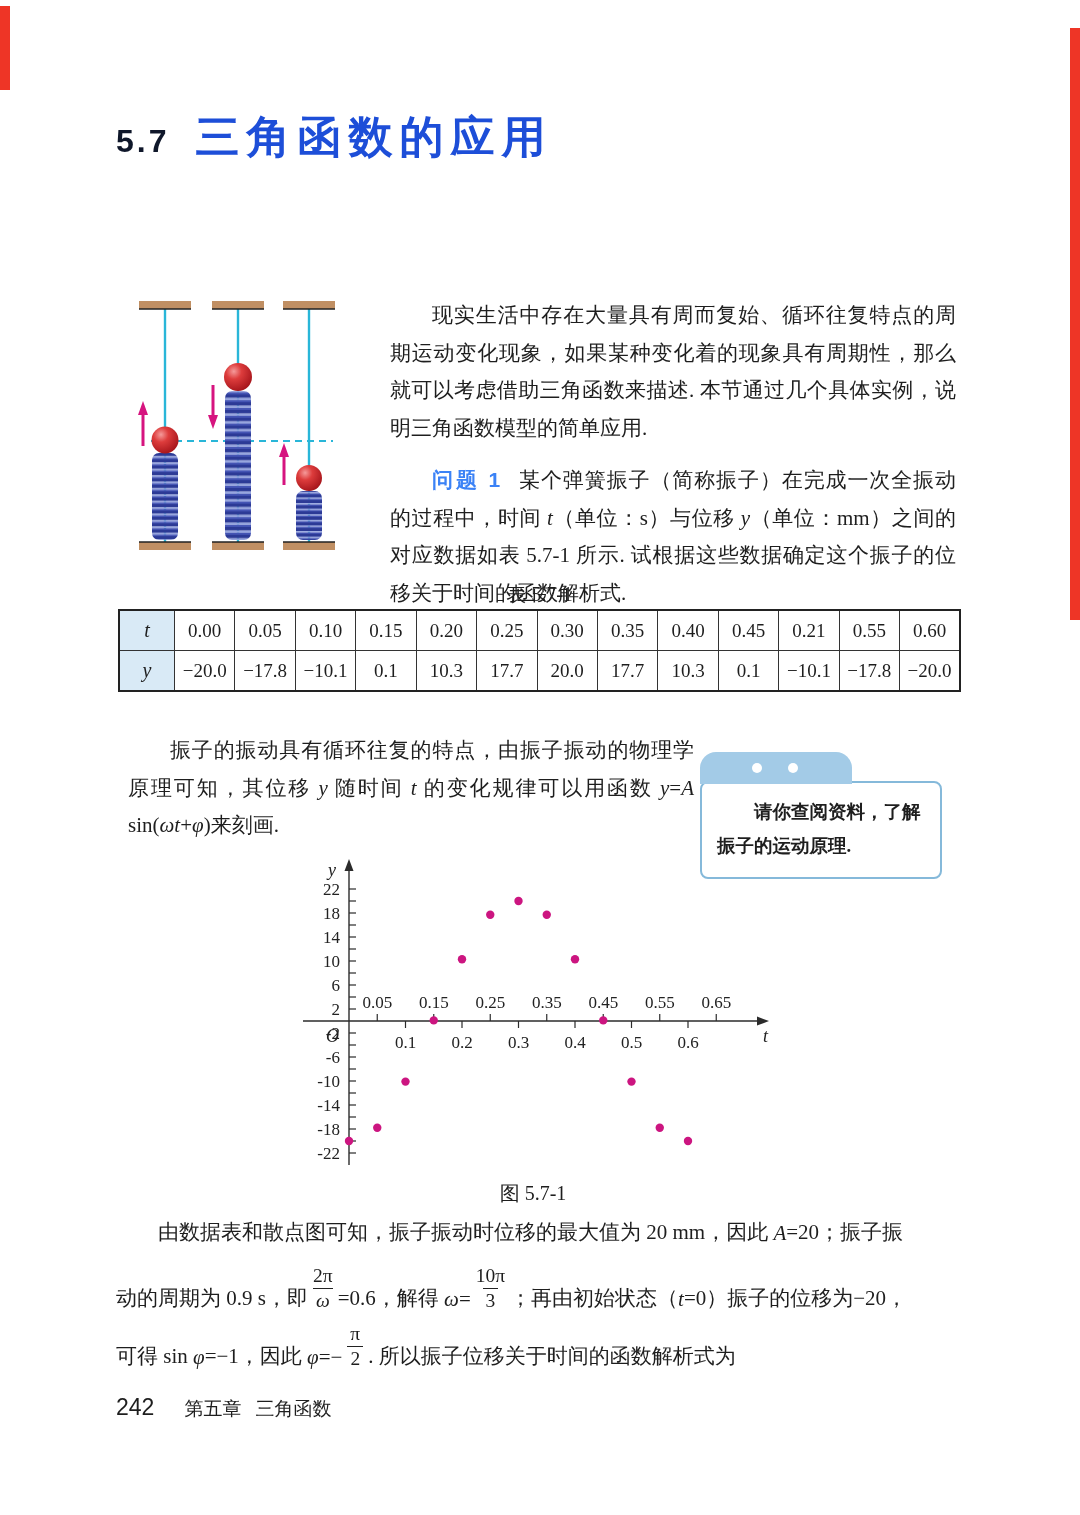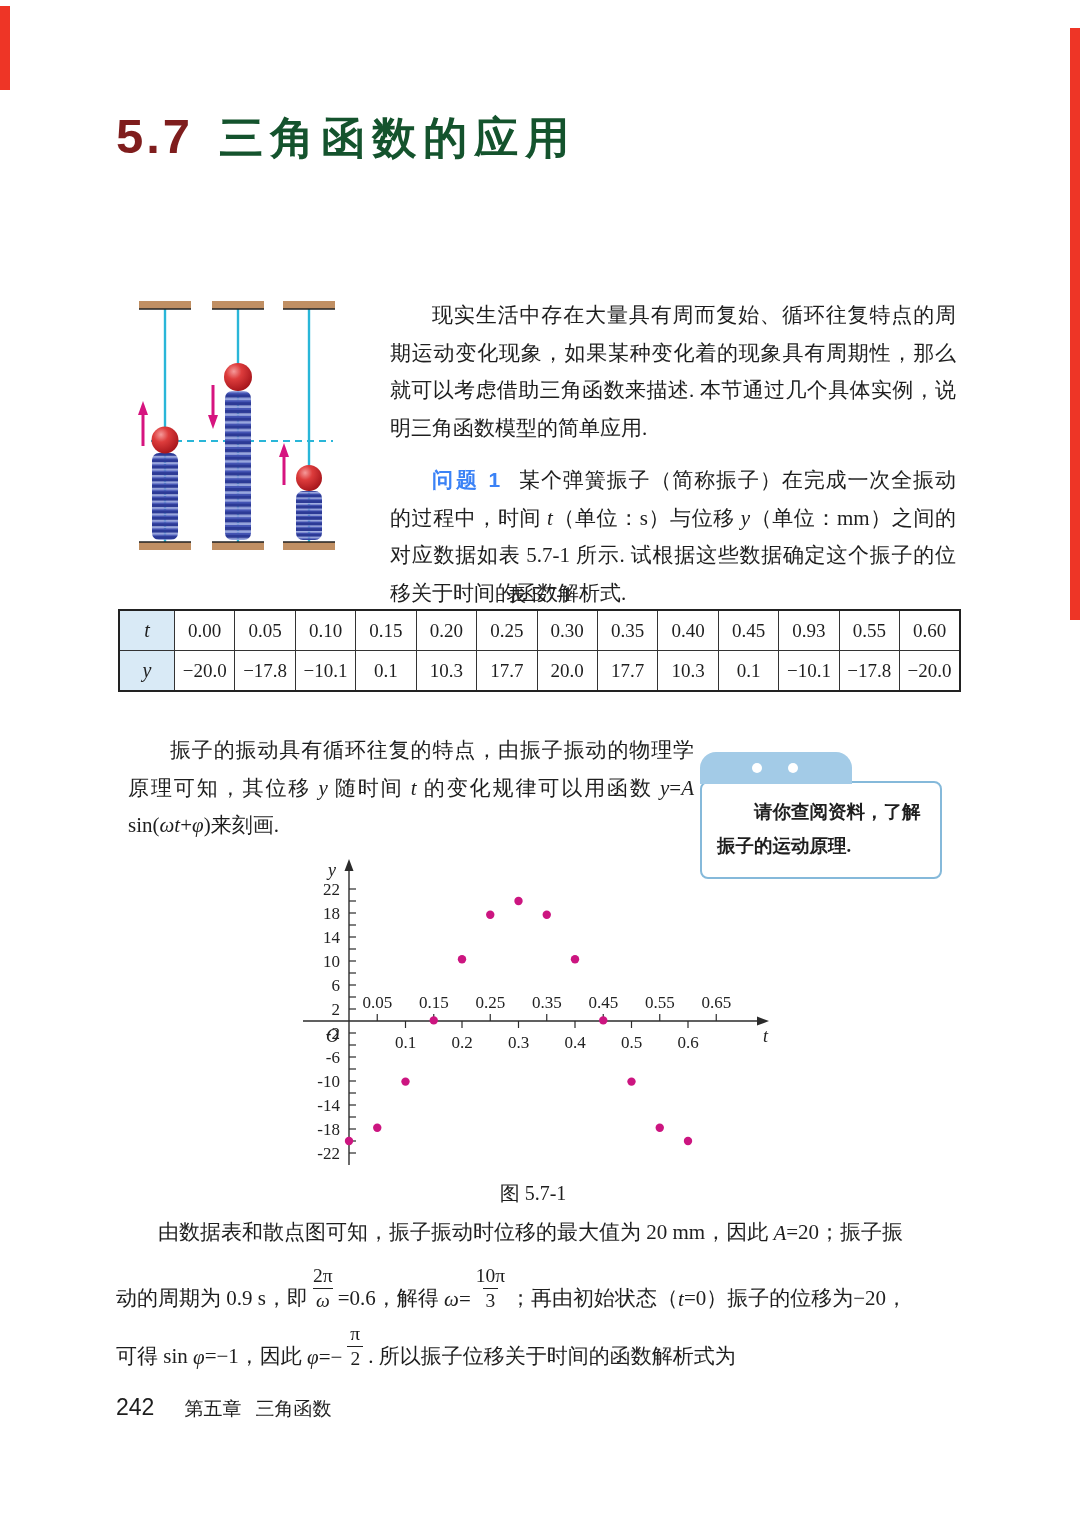--- a/index.html
+++ b/index.html
@@ -4,22 +4,22 @@
 <style>
   html,body{margin:0;padding:0;background:#fff;}
   .page{position:relative;width:1080px;height:1515px;background:#ffffff;overflow:hidden;
         font-family:"Liberation Serif","DejaVu Serif",serif;color:#1e1e1e;}
   .edge-bar{position:absolute;width:10px;background:#ee3526;}
   .edge-left{left:0;top:6px;height:84px;}
   .edge-right{right:0;top:28px;height:592px;}
 
   .heading{position:absolute;left:116px;top:108px;display:flex;align-items:baseline;gap:26px;
            font-family:"Liberation Sans","DejaVu Sans",sans-serif;font-weight:bold;}
-  .heading .num{font-size:49px;color:#7f1d1d;letter-spacing:3px;}
-  .heading .txt{font-size:44px;color:#14532d;letter-spacing:7px;text-align:right;}
+  .heading .num{font-size:32px;color:#0f172a;letter-spacing:3px;}
+  .heading .txt{font-size:44px;color:#1d4ed8;letter-spacing:7px;text-align:right;}
 
   .illu{position:absolute;left:133px;top:293px;}
 
   .para{font-size:21px;line-height:37.5px;text-align:justify;}
   .intro{position:absolute;left:390px;top:276px;width:566px;text-indent:2em;}
   .problem{position:absolute;left:390px;top:440px;width:566px;text-indent:2em;}
   .problem-label{color:#3b82f6;font-weight:bold;font-family:"Liberation Sans","DejaVu Sans",sans-serif;margin-right:16px;letter-spacing:2px;}
   .var{font-style:italic;}
 
   .tbl-caption{position:absolute;left:118px;top:581px;width:843px;text-align:center;font-weight:normal;font-size:20px;}
@@ -146,21 +146,21 @@
     <td>0.00</td>
           <td>0.05</td>
           <td>0.10</td>
           <td>0.15</td>
           <td>0.20</td>
           <td>0.25</td>
           <td>0.30</td>
           <td>0.35</td>
           <td>0.40</td>
           <td>0.45</td>
-          <td>0.93</td>
+          <td>0.21</td>
           <td>0.55</td>
           <td>0.60</td>
         </tr>
     <tr id="row-y">
       <th class="hdr">y</th>
     <td>−20.0</td>
           <td>−17.8</td>
           <td>−10.1</td>
           <td>0.1</td>
           <td>10.3</td>

